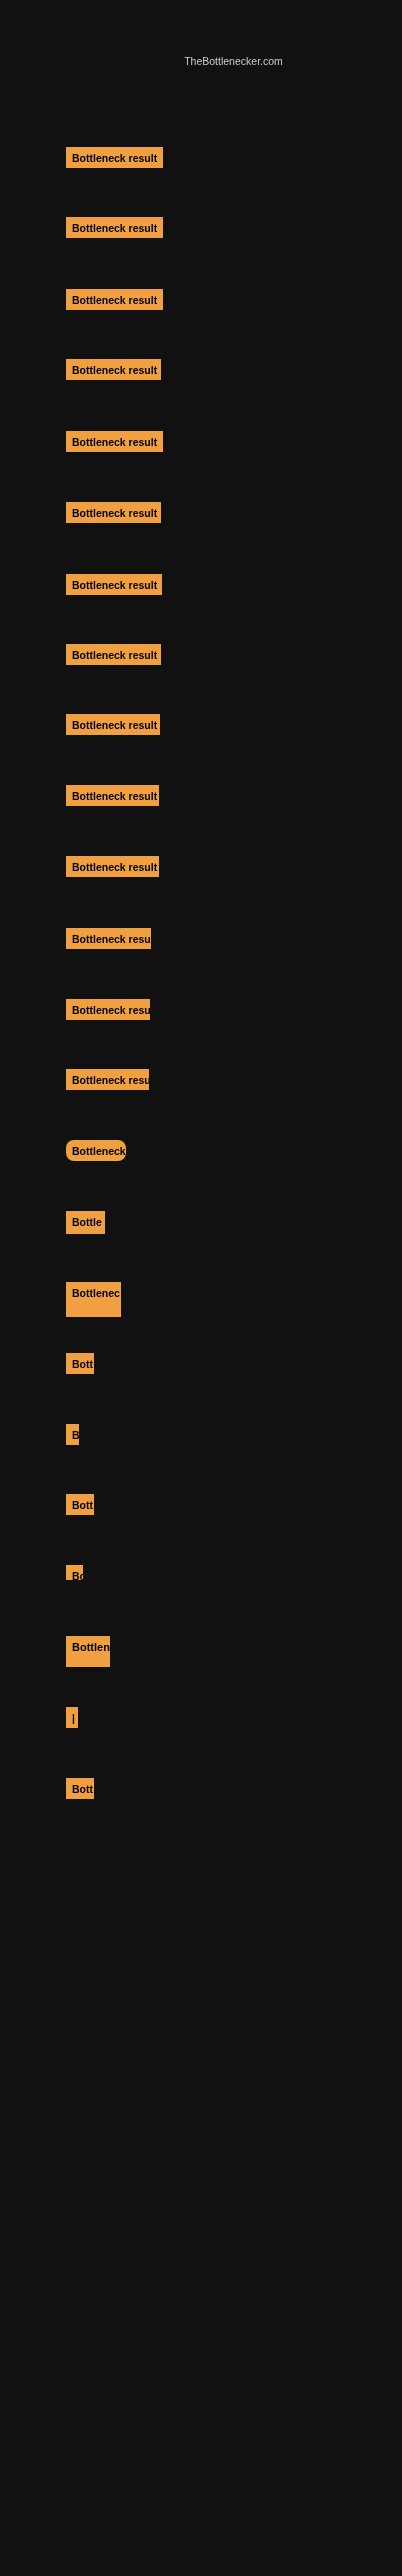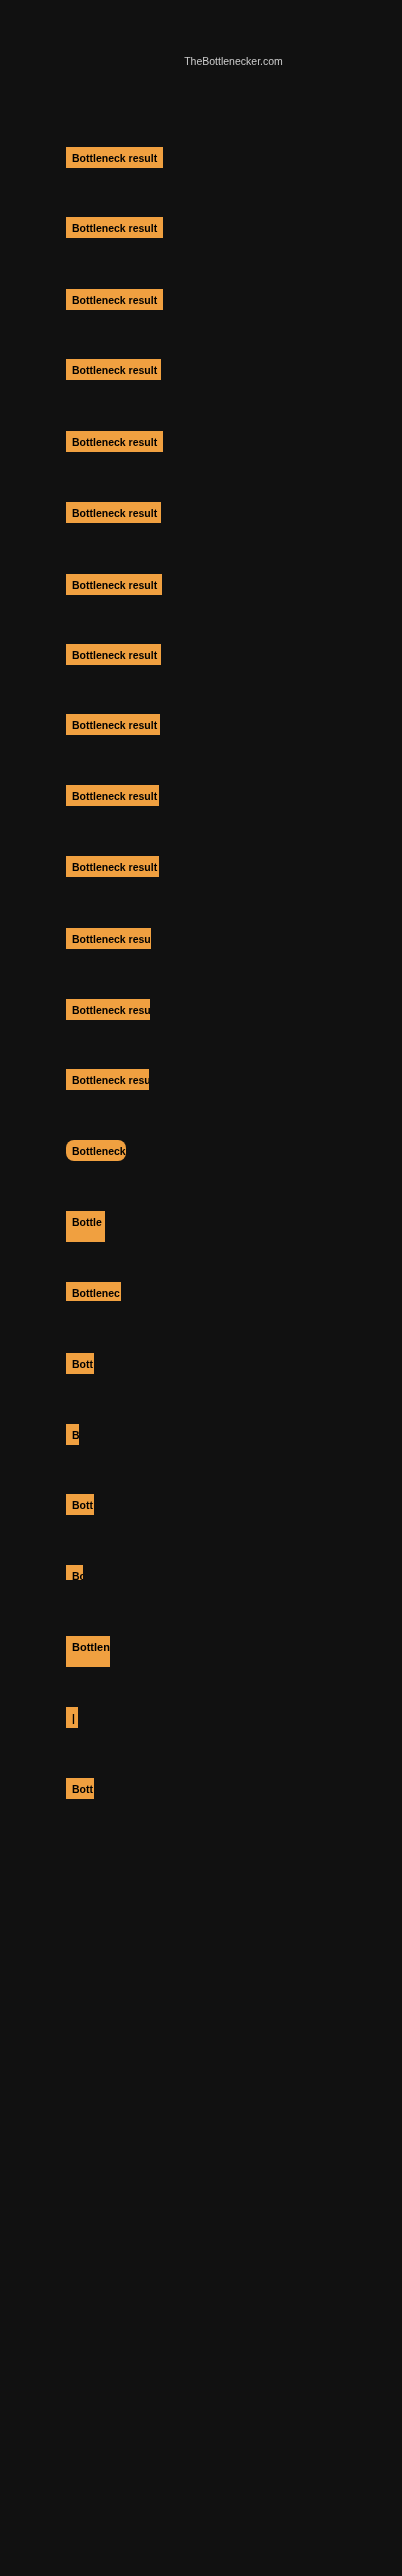--- a/index.html
+++ b/index.html
@@ -32,22 +32,22 @@
     <div style="position: absolute; top: 401px; left: 1.6px; background-color: rgb(240, 160, 64); color: rgb(0, 0, 0); font-family: Arial, sans-serif; font-size: 10.5px; font-weight: bold; padding: 3.2px 6.4px; white-space: nowrap; overflow: hidden; max-width: 95px; height: 21px; line-height: 14.5px;">Bottleneck result</div>
     <div style="position: absolute; top: 473px; left: 1.6px; background-color: rgb(240, 160, 64); color: rgb(0, 0, 0); font-family: Arial, sans-serif; font-size: 10.5px; font-weight: bold; padding: 3.2px 6.4px; white-space: nowrap; overflow: hidden; max-width: 96px; height: 21px; line-height: 14.5px;">Bottleneck result</div>
     <div style="position: absolute; top: 543px; left: 1.6px; background-color: rgb(240, 160, 64); color: rgb(0, 0, 0); font-family: Arial, sans-serif; font-size: 10.5px; font-weight: bold; padding: 3.2px 6.4px; white-space: nowrap; overflow: hidden; max-width: 95px; height: 21px; line-height: 14.5px;">Bottleneck result</div>
     <div style="position: absolute; top: 613px; left: 1.6px; background-color: rgb(240, 160, 64); color: rgb(0, 0, 0); font-family: Arial, sans-serif; font-size: 10.5px; font-weight: bold; padding: 3.2px 6.4px; white-space: nowrap; overflow: hidden; max-width: 94px; height: 21px; line-height: 14.5px;">Bottleneck result</div>
     <div style="position: absolute; top: 684px; left: 1.6px; background-color: rgb(240, 160, 64); color: rgb(0, 0, 0); font-family: Arial, sans-serif; font-size: 10.5px; font-weight: bold; padding: 3.2px 6.4px; white-space: nowrap; overflow: hidden; max-width: 93px; height: 21px; line-height: 14.5px;">Bottleneck result</div>
     <div style="position: absolute; top: 755px; left: 1.6px; background-color: rgb(240, 160, 64); color: rgb(0, 0, 0); font-family: Arial, sans-serif; font-size: 10.5px; font-weight: bold; padding: 3.2px 6.4px; white-space: nowrap; overflow: hidden; max-width: 93px; height: 21px; line-height: 14.5px;">Bottleneck result</div>
     <div style="position: absolute; top: 827px; left: 1.6px; background-color: rgb(240, 160, 64); color: rgb(0, 0, 0); font-family: Arial, sans-serif; font-size: 10.5px; font-weight: bold; padding: 3.2px 6.4px; white-space: nowrap; overflow: hidden; max-width: 85px; height: 21px; line-height: 14.5px;">Bottleneck resu</div>
     <div style="position: absolute; top: 898px; left: 1.6px; background-color: rgb(240, 160, 64); color: rgb(0, 0, 0); font-family: Arial, sans-serif; font-size: 10.5px; font-weight: bold; padding: 3.2px 6.4px; white-space: nowrap; overflow: hidden; max-width: 84px; height: 21px; line-height: 14.5px;">Bottleneck resu</div>
     <div style="position: absolute; top: 968px; left: 1.6px; background-color: rgb(240, 160, 64); color: rgb(0, 0, 0); font-family: Arial, sans-serif; font-size: 10.5px; font-weight: bold; padding: 3.2px 6.4px; white-space: nowrap; overflow: hidden; max-width: 83px; height: 21px; line-height: 14.5px;">Bottleneck resu</div>
     <div style="position: absolute; top: 1039px; left: 1.6px; background-color: rgb(240, 160, 64); color: rgb(0, 0, 0); font-family: Arial, sans-serif; font-size: 10.5px; font-weight: bold; padding: 3.2px 6.4px; white-space: nowrap; overflow: hidden; max-width: 60px; height: 21px; line-height: 14.5px; border-radius: 8px;">Bottleneck</div>
-    <div style="position: absolute; top: 1110px; left: 1.6px; background-color: rgb(240, 160, 64); color: rgb(0, 0, 0); font-family: Arial, sans-serif; font-size: 10.5px; font-weight: bold; padding: 3.2px 6.4px; white-space: nowrap; overflow: hidden; max-width: 39px; height: 31px; line-height: 14.5px;">Bottle</div>
-    <div style="position: absolute; top: 1181px; left: 1.6px; background-color: rgb(240, 160, 64); color: rgb(0, 0, 0); font-family: Arial, sans-serif; font-size: 10.5px; font-weight: bold; padding: 3.2px 6.4px; white-space: nowrap; overflow: hidden; max-width: 55px; height: 19px; line-height: 14.5px;">Bottlenec</div>
+    <div style="position: absolute; top: 1110px; left: 1.6px; background-color: rgb(240, 160, 64); color: rgb(0, 0, 0); font-family: Arial, sans-serif; font-size: 10.5px; font-weight: bold; padding: 3.2px 6.4px; white-space: nowrap; overflow: hidden; max-width: 39px; height: 23px; line-height: 14.5px;">Bottle</div>
+    <div style="position: absolute; top: 1181px; left: 1.6px; background-color: rgb(240, 160, 64); color: rgb(0, 0, 0); font-family: Arial, sans-serif; font-size: 10.5px; font-weight: bold; padding: 3.2px 6.4px; white-space: nowrap; overflow: hidden; max-width: 55px; height: 35px; line-height: 14.5px;">Bottlenec</div>
     <div style="position: absolute; top: 1252px; left: 1.6px; background-color: rgb(240, 160, 64); color: rgb(0, 0, 0); font-family: Arial, sans-serif; font-size: 10.5px; font-weight: bold; padding: 3.2px 6.4px; white-space: nowrap; overflow: hidden; max-width: 28px; height: 21px; line-height: 14.5px;">Bott</div>
     <div style="position: absolute; top: 1323px; left: 1.6px; background-color: rgb(240, 160, 64); color: rgb(0, 0, 0); font-family: Arial, sans-serif; font-size: 10.5px; font-weight: bold; padding: 3.2px 6.4px; white-space: nowrap; overflow: hidden; max-width: 13px; height: 21px; line-height: 14.5px;">B</div>
     <div style="position: absolute; top: 1393px; left: 1.6px; background-color: rgb(240, 160, 64); color: rgb(0, 0, 0); font-family: Arial, sans-serif; font-size: 10.5px; font-weight: bold; padding: 3.2px 6.4px; white-space: nowrap; overflow: hidden; max-width: 28px; height: 21px; line-height: 14.5px;">Bott</div>
     <div style="position: absolute; top: 1464px; left: 1.6px; background-color: rgb(240, 160, 64); color: rgb(0, 0, 0); font-family: Arial, sans-serif; font-size: 10.5px; font-weight: bold; padding: 3.2px 6.4px; white-space: nowrap; overflow: hidden; max-width: 17.7px; height: 15px; line-height: 14.5px;">Bo</div>
     <div style="position: absolute; top: 1535px; left: 1.6px; background-color: rgb(240, 160, 64); color: rgb(0, 0, 0); font-family: Arial, sans-serif; font-size: 11px; font-weight: bold; padding: 3.2px 6.4px; white-space: nowrap; overflow: hidden; max-width: 44px; height: 31px; line-height: 14.5px;">Bottlen</div>
     <div style="position: absolute; top: 1606px; left: 1.6px; background-color: rgb(240, 160, 64); color: rgb(0, 0, 0); font-family: Arial, sans-serif; font-size: 10.5px; font-weight: bold; padding: 3.2px 6.4px; white-space: nowrap; overflow: hidden; max-width: 6.4px; height: 21px; line-height: 14.5px;">|</div>
     <div style="position: absolute; top: 1677px; left: 1.6px; background-color: rgb(240, 160, 64); color: rgb(0, 0, 0); font-family: Arial, sans-serif; font-size: 10.5px; font-weight: bold; padding: 3.2px 6.4px; white-space: nowrap; overflow: hidden; max-width: 28px; height: 21px; line-height: 14.5px;">Bott</div>
   </div>
 
 

